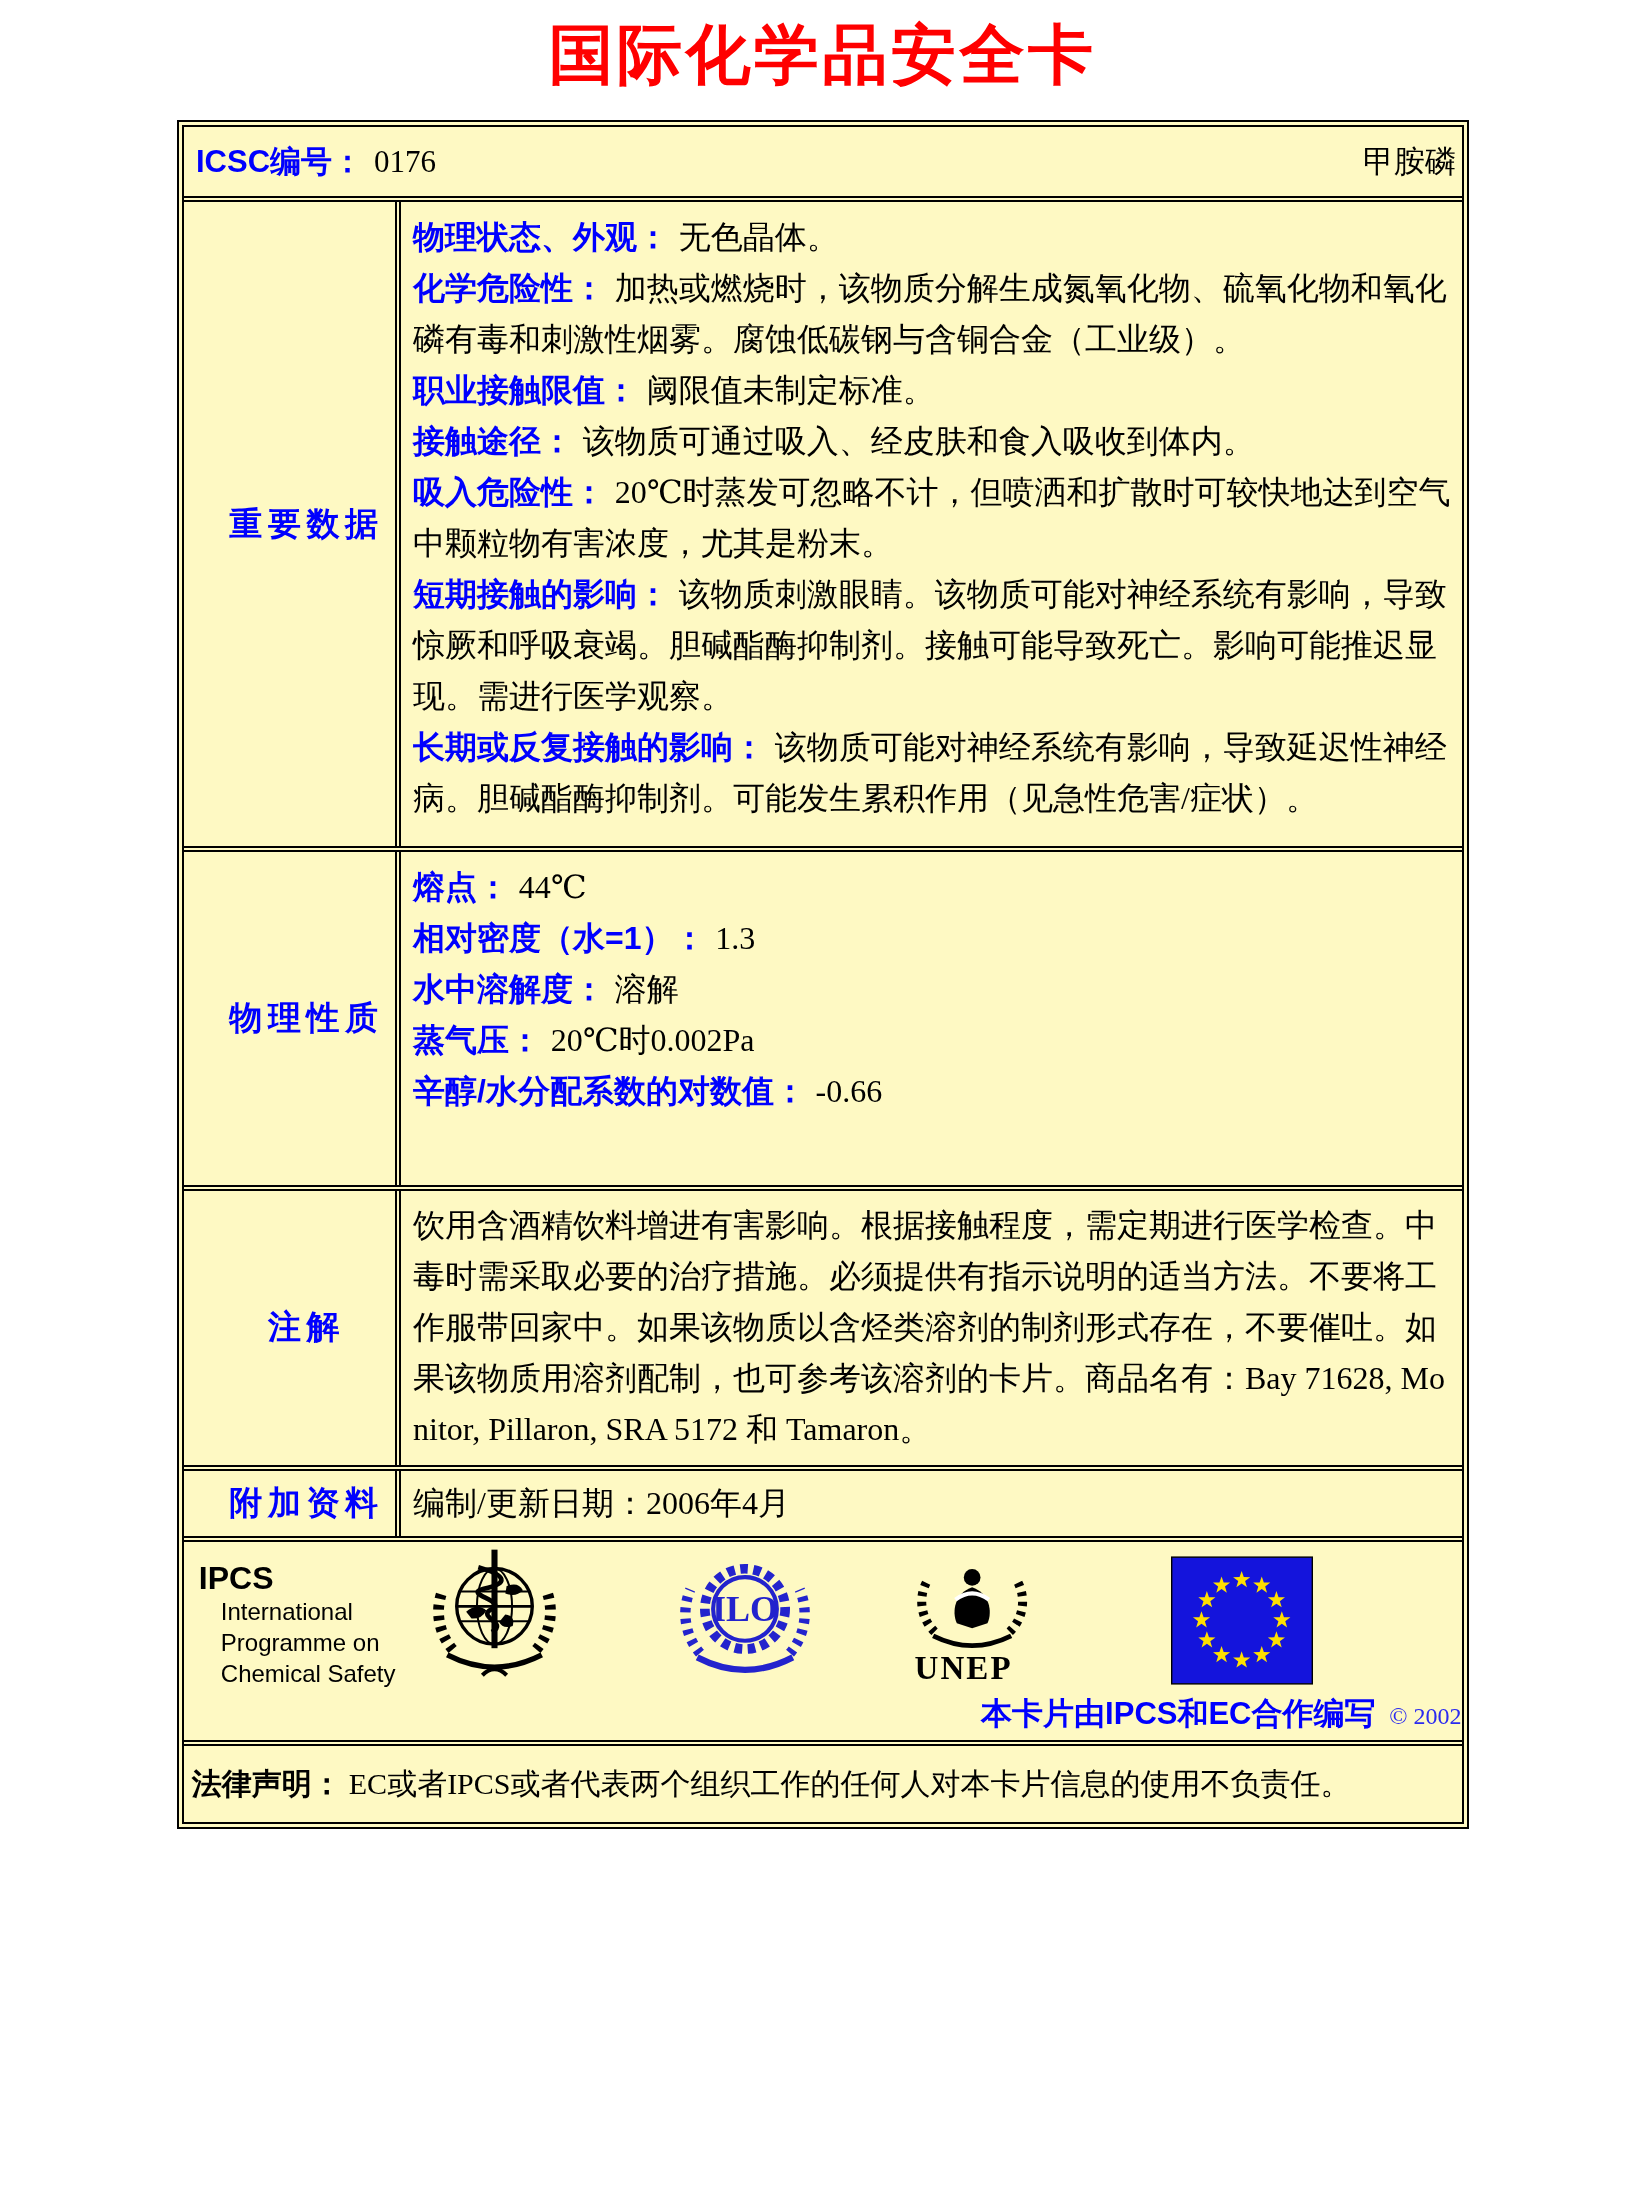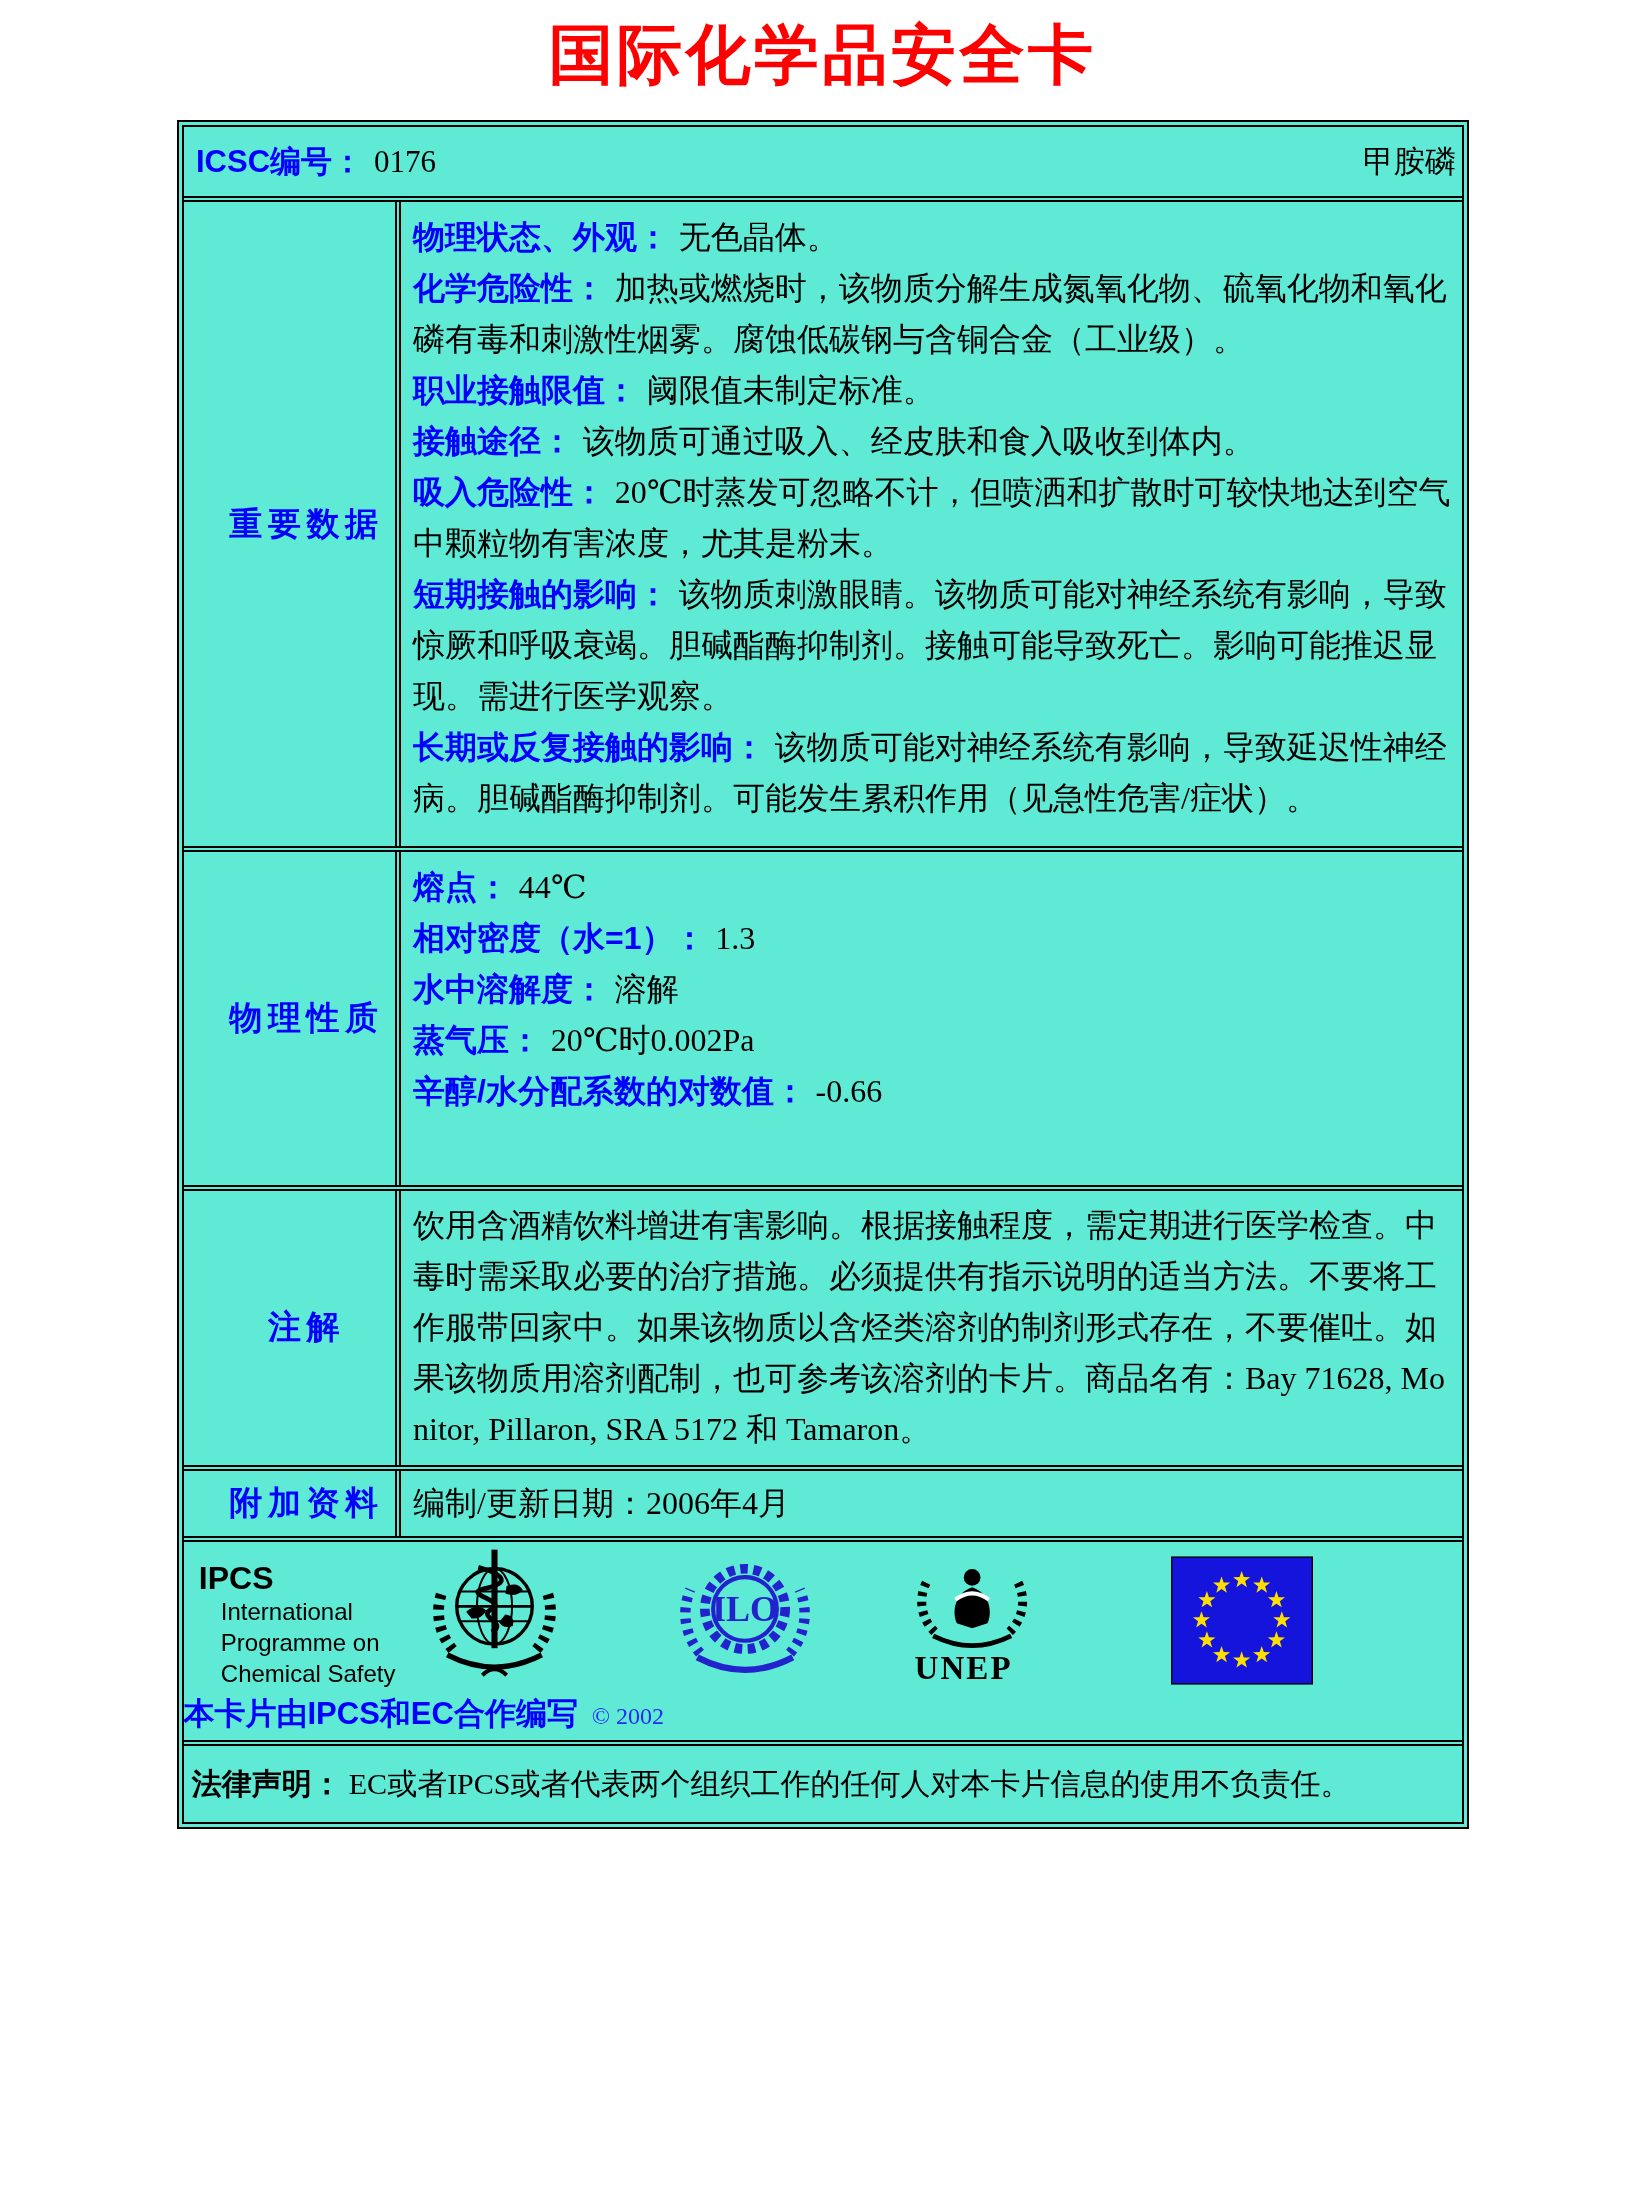--- a/index.html
+++ b/index.html
@@ -7,21 +7,21 @@
     width:1645px; height:2205px; background:#ffffff; color:#000;
     font-family:"Liberation Serif","DejaVu Serif",serif;
     position:relative;
   }
   .page-title {
     text-align:center; color:#ff0000; font-weight:bold;
     font-size:65px; letter-spacing:3.5px; margin:11px 0 21px 0;
     font-family:"DejaVu Serif","Liberation Serif",serif;
   }
   .card {
-    width:1278px; margin:0 auto; border:7px double #000; background:#5eead4;
+    width:1278px; margin:0 auto; border:7px double #000; background:#fef9c3;
   }
   .row { display:flex; border-top:6.3px double #000; }
   .row.first { border-top:none; }
   .label-cell {
     flex:0 0 176px; border-right:6.3px double #000;
     display:flex; align-items:center; justify-content:center;
     color:#0000fe; font-weight:bold; letter-spacing:5.6px; text-align:center;
     font-family:"Liberation Sans","DejaVu Sans",sans-serif; font-size:33px;margin-left:35px;
   }
   .content-cell {
@@ -57,21 +57,21 @@
   .ipcs-line { font-size:24px; line-height:31px;margin-left:22px; }
   .who-logo  { position:absolute; left:243px; top:2.8px; }
   .ilo-logo  { position:absolute; left:495px; top:5.6px; }
   .unep-block{ position:absolute; left:731px; top:1.4px; text-align:left; }
   .unep-label{
     font-size:33px; font-weight:bold; letter-spacing:2.1px; margin-top:-5.6px;
     font-family:"Liberation Serif","DejaVu Serif",serif;
   }
   .eu-flag   { position:absolute; left:987px; top:14px; }
   .collab-line {
-    position:absolute; left:0; right:0; bottom:5.6px; text-align:left;
+    position:absolute; left:0; right:0; bottom:5.6px; text-align:right;
     color:#0000fe;
   }
   .collab-main {
     font-weight:bold; font-size:31px;
     font-family:"Liberation Sans","DejaVu Sans",sans-serif;
   }
   .copyright { font-size:24px; margin-left:11px; color:#2a2af0; }
   
   .legal-row { display:block; padding:16.7px 11px 16.7px 8.3px; font-size:30px; line-height:42px; }
   .legal-label {

